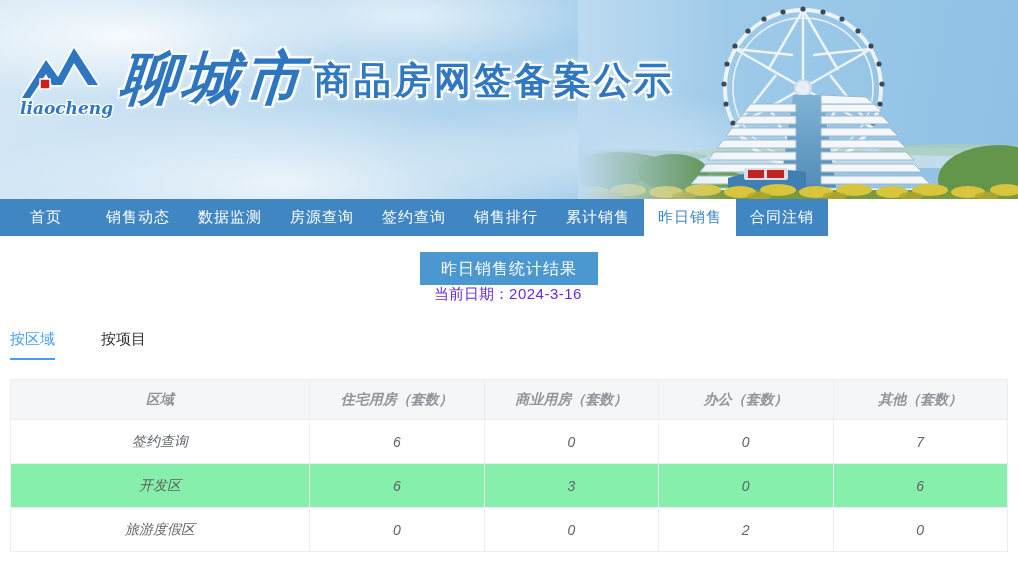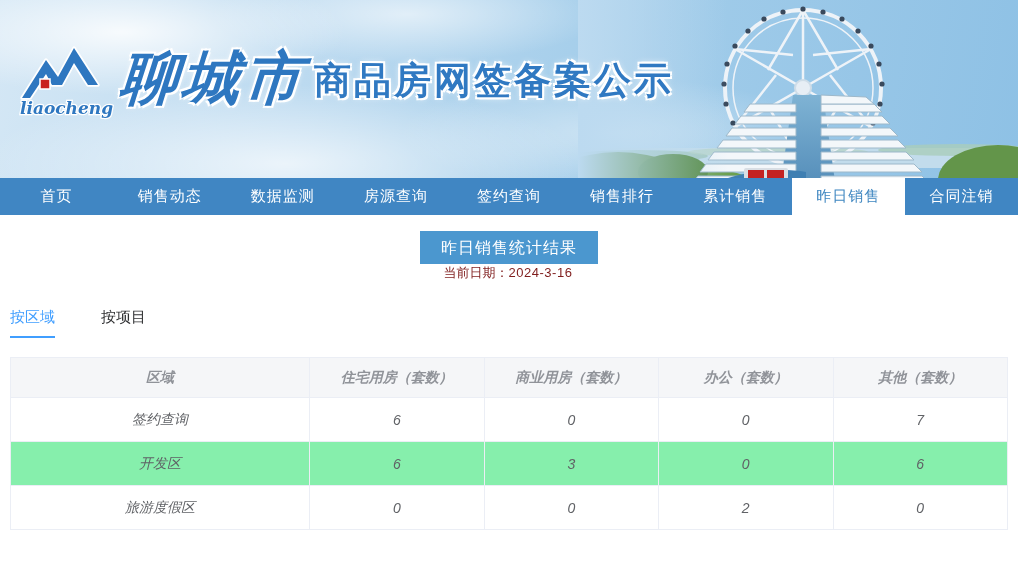--- a/index.html
+++ b/index.html
@@ -2,21 +2,21 @@
 <html><head>
 <meta charset="utf-8">
 <style>
   * { margin:0; padding:0; box-sizing:border-box; }
   html,body { background:#fff; }
   body { font-family:"Liberation Sans","DejaVu Sans",sans-serif; }
   .page { position:relative; width:1018px; height:587px; background:#fff; overflow:hidden; margin:0 auto; }
 
   
   .banner {
-    position:relative; width:1018px; height:178px; overflow:hidden;
+    position:relative; width:1018px; height:199px; overflow:hidden;
     background:
       radial-gradient(ellipse 320px 90px at 12% 18%, rgba(255,255,255,.85), rgba(255,255,255,0) 70%),
       radial-gradient(ellipse 280px 70px at 40% 8%, rgba(255,255,255,.6), rgba(255,255,255,0) 70%),
       radial-gradient(ellipse 420px 110px at 28% 92%, rgba(255,255,255,.7), rgba(255,255,255,0) 72%),
       radial-gradient(ellipse 300px 80px at 60% 75%, rgba(255,255,255,.45), rgba(255,255,255,0) 70%),
       linear-gradient(100deg,#d4e7f5 0%, #bcdaf0 30%, #a3cdea 60%, #8ec1e5 100%);
   }
   .banner-scene { position:absolute; top:0; right:0; width:440px; height:203px; }
   .logo-wrap { position:absolute; left:18px; top:40px; display:flex; align-items:flex-start; }
   .logo-mark { width:98px; height:82px; flex:0 0 auto; }
@@ -25,35 +25,35 @@
     color:#2e77c0; letter-spacing:4px; margin-left:4px; transform:skewX(-4deg);
     text-shadow:-2px -2px 0 #fff, 2px -2px 0 #fff, -2px 2px 0 #fff, 2px 2px 0 #fff, 0 0 6px rgba(255,255,255,.9);
     font-family:"DejaVu Serif","Liberation Serif",serif;
   }
   .logo-title {
     font-size:37px; font-weight:bold; line-height:82px; color:#3079c2; letter-spacing:3px; margin-left:8px;
     text-shadow:-2px -2px 0 #fff, 2px -2px 0 #fff, -2px 2px 0 #fff, 2px 2px 0 #fff, 0 0 7px rgba(255,255,255,.95);
   }
 
   
-  .nav { display:flex; width:1018px; height:37px; background:#4086c3; }
+  .nav { display:flex; width:828px; height:37px; background:#4086c3; }
   .nav-item {
     flex:1 1 0; display:flex; align-items:center; justify-content:center;
     color:#fff; font-size:15px; cursor:pointer; text-decoration:none; letter-spacing:1px;
   }
   .nav-item.active { background:#fff; color:#3e86c0; }
 
   
   .content { padding:0 10px; }
   .section-head { display:flex; align-items:center; justify-content:space-between; margin-top:16px;flex-direction:column; }
   .section-badge {
     background:#4b97cf; color:#fff; font-size:16px; letter-spacing:1px;
     padding:0 21px; height:33px; line-height:33px; display:inline-block;
   }
-  .date-line { font-size:13px; color:#7f1d1d; padding-right:2px; }
+  .date-line { font-size:15px; color:#6d28d9; padding-right:2px; }
   .date-line .v { letter-spacing:0.5px; }
 
   .tabs { display:flex; gap:46px; margin-top:26px; }
   .tab { font-size:15px; color:#303133; padding-bottom:9px; cursor:pointer; border-bottom:2px solid transparent; }
   .tab.active { color:#409eff; border-bottom-color:#409eff; }
 
   table.stats { width:998px; border-collapse:collapse; margin-top:19px; table-layout:fixed;font-style:italic; }
   table.stats th, table.stats td {
     border:1px solid #ebeef5; text-align:center; font-size:14px;
   }

